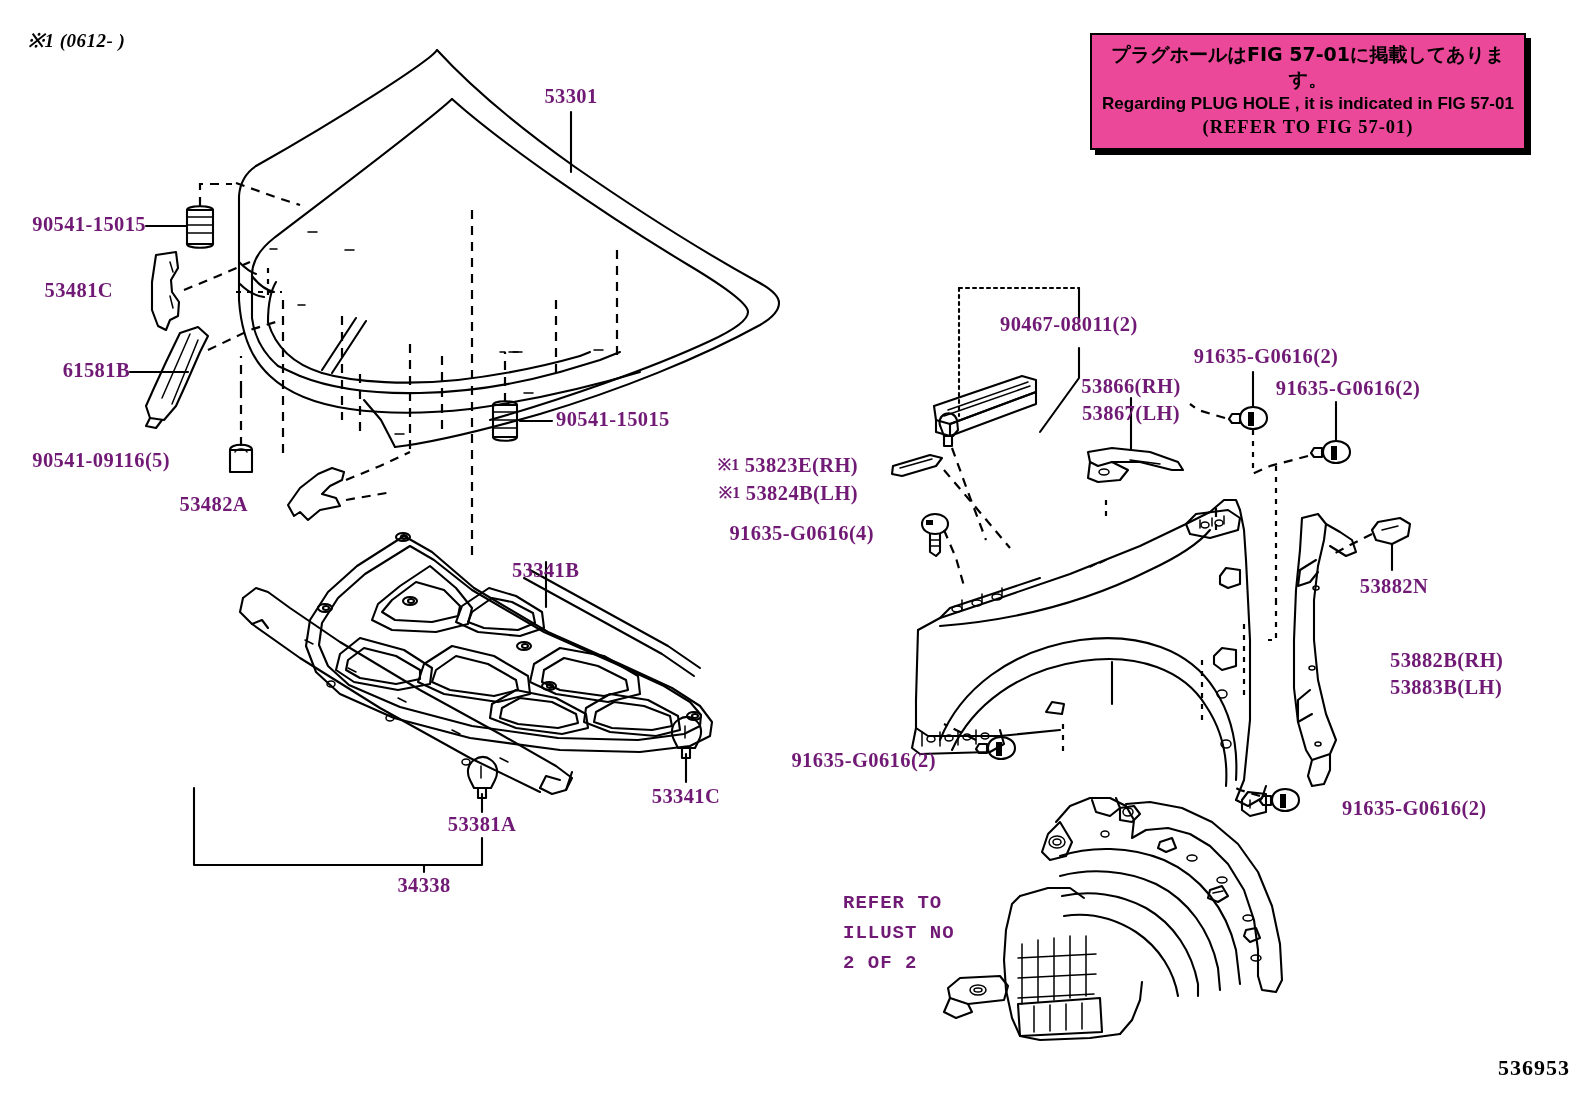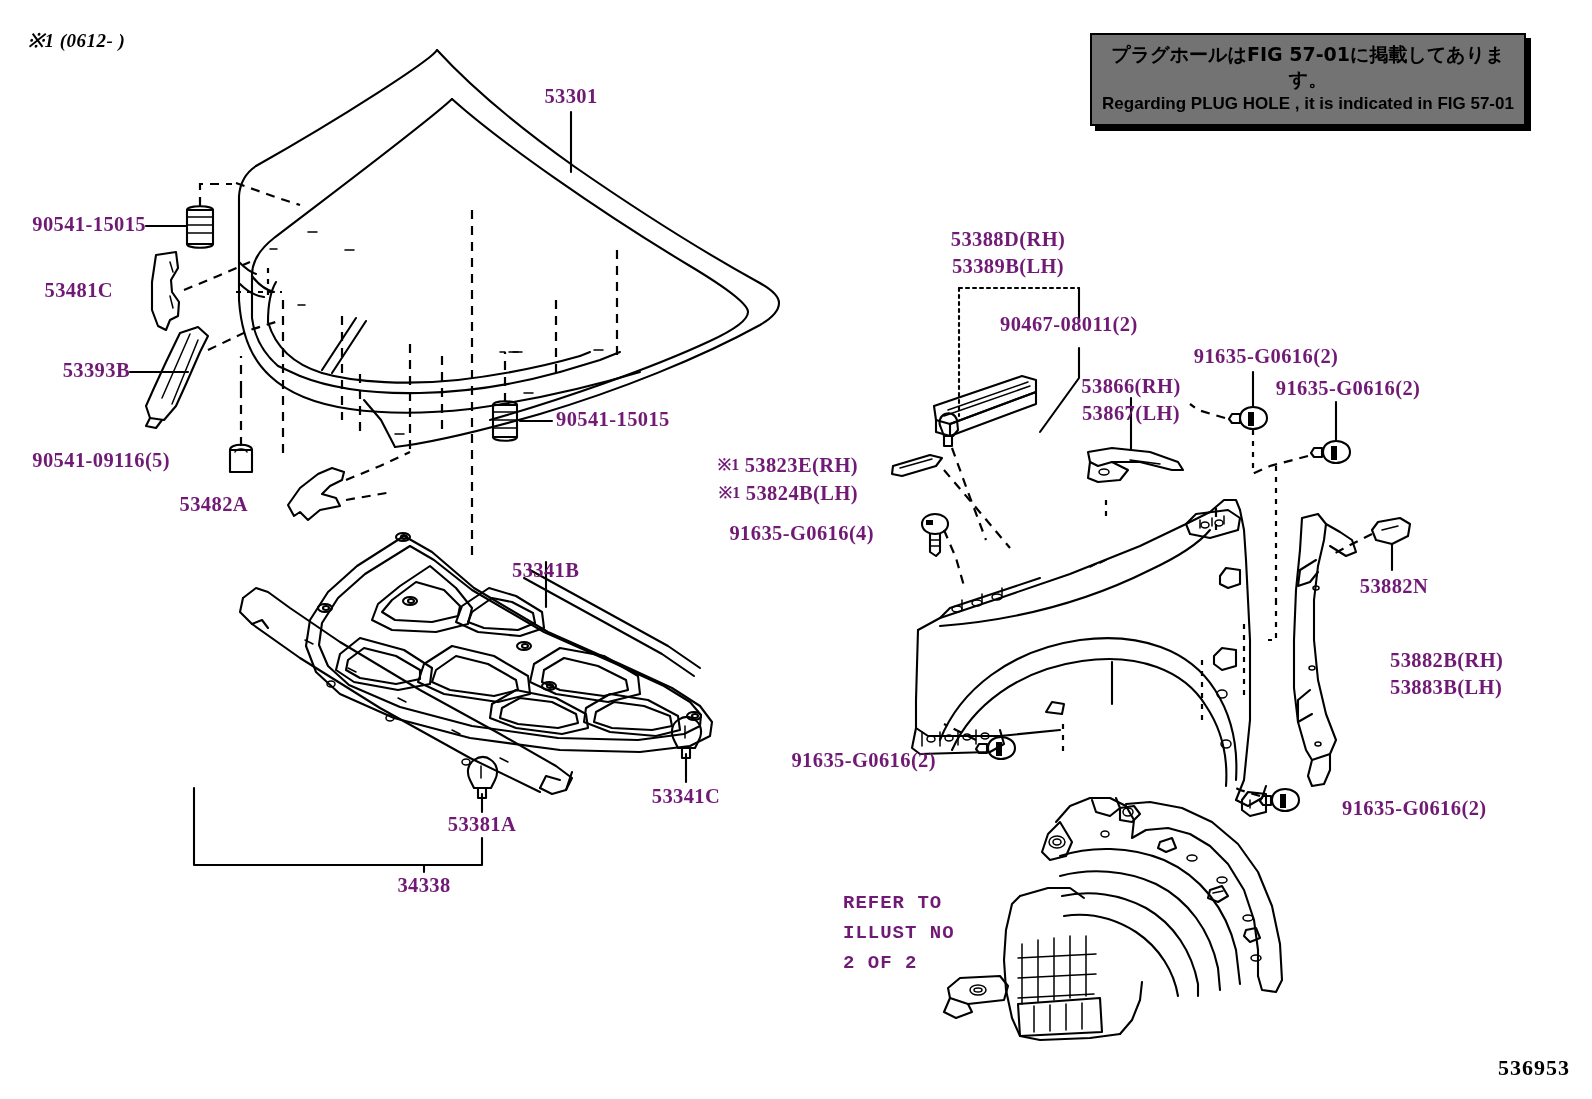--- a/index.html
+++ b/index.html
@@ -42,21 +42,21 @@
   }
 
   
   #notebox{
     position:absolute;
     left:1090px; top:33px;
     width:436px;
     padding:7px 6px 9px 6px;
     border:2px solid #000;
     box-shadow:5px 5px 0 #000;
-    background:#737373;
+    background:#ec4899;
     text-align:center;
     box-sizing:border-box;
   }
   #notebox .jp{
     font-family:"DejaVu Sans", sans-serif;
     font-size:19px;
     font-weight:bold;
     line-height:25px;
     letter-spacing:0px;
   }
@@ -519,48 +519,45 @@
     </g>
     <line class="lead dot" style="left:957px;top:911px;width:64px;"></line>
 
   </svg>
 
   <div id="topnote">※1 (0612-      )</div>
 
   <div id="notebox">
     <div class="jp">プラグホールはFIG 57-01に掲載してあります。</div>
     <div class="en">Regarding PLUG HOLE , it is indicated in FIG 57-01</div>
+    <div class="en2">(REFER TO FIG 57-01)</div>
   </div>
 
   <div class="lbl c" style="left:496px;top:84px;width:150px;">53301</div>
 
   <div class="lbl r" style="left:0px;top:212px;width:146px;">90541-15015</div>
 
   <div class="lbl r" style="left:0px;top:278px;width:113px;">53481C</div>
 
-  <div class="lbl r" style="left:0px;top:358px;width:130px;">53393B</div>
+  <div class="lbl r" style="left:0px;top:358px;width:130px;">61581B</div>
 
   <div class="lbl r" style="left:0px;top:448px;width:170px;">90541-09116(5)</div>
 
   <div class="lbl r" style="left:0px;top:492px;width:248px;">53482A</div>
 
   <div class="lbl" style="left:556px;top:407px;">90541-15015</div>
 
   <div class="lbl" style="left:512px;top:530px;margin-top:28px;">53341B</div>
 
   <div class="lbl c" style="left:612px;top:784px;width:148px;">53341C</div>
 
   <div class="lbl c" style="left:408px;top:812px;width:148px;">53381A</div>
 
   <div class="lbl c" style="left:350px;top:873px;width:148px;">34338</div>
 
-  <div class="lbl c two" style="left:898px;top:226px;width:220px;">
-    <div>53388D(RH)</div>
-    <div>53389B(LH)</div>
-  </div>
 
   <div class="lbl" style="left:1000px;top:312px;">90467-08011(2)</div>
 
   <div class="lbl r two" style="left:640px;top:451px;width:218px;">
     <div><span class="mark">※1</span> <span>53823E(RH)</span></div>
     <div><span class="mark">※1</span> <span>53824B(LH)</span></div>
   </div>
 
   <div class="lbl r" style="left:600px;top:521px;width:274px;">91635-G0616(4)</div>
 

